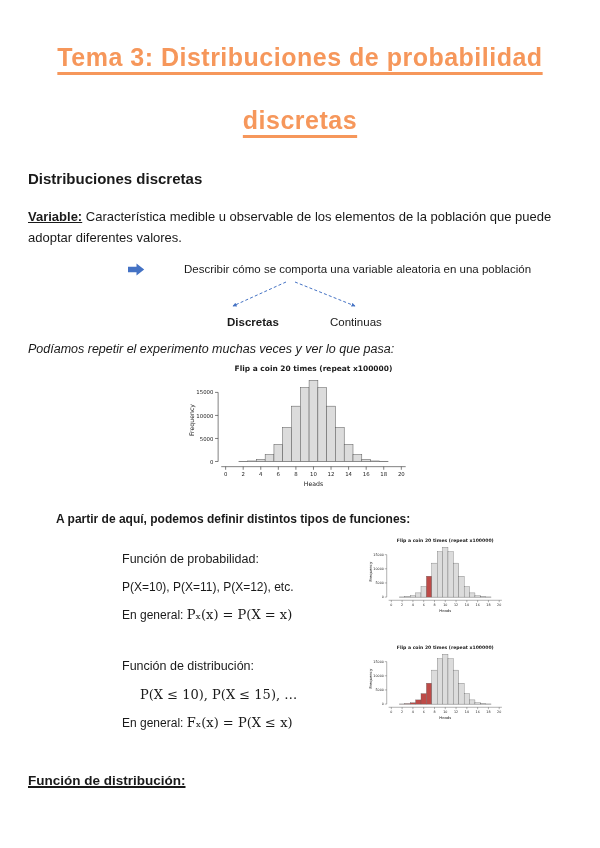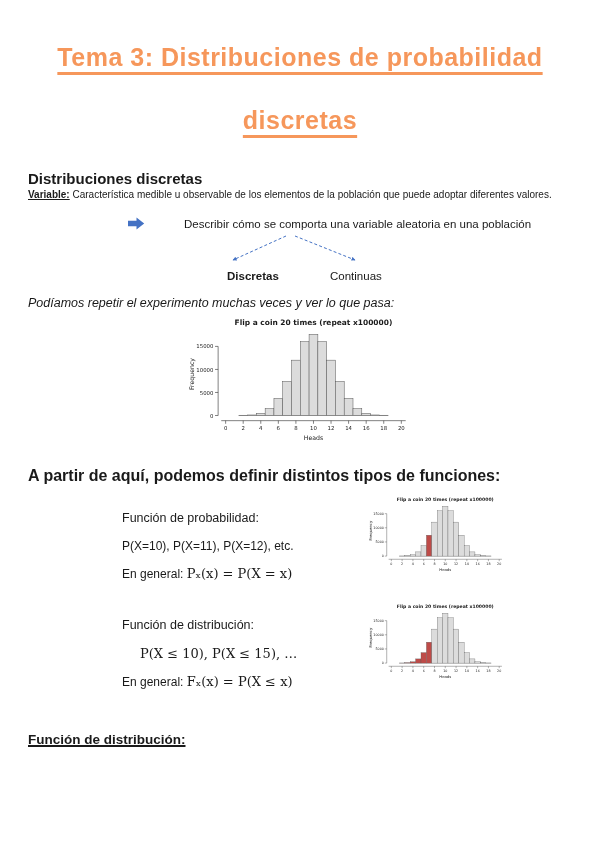--- a/index.html
+++ b/index.html
@@ -10,39 +10,39 @@
   }
   .page { padding:26px 28px 0 28px; }
 
   .doc-title {
     color:var(--orange); font-size:25px; font-weight:bold; text-align:center;
     line-height:63px; letter-spacing:.5px;
     text-decoration:underline; text-decoration-thickness:2.5px; text-underline-offset:6px;
     margin-bottom:14px;
   }
   .h-section { font-size:15px; font-weight:bold; margin-top:18px; }
-  .body-text { font-size:10px; line-height:1.6; margin-top:0; }
+  .body-text { font-size:13px; line-height:1.6; margin-top:20px; }
   .term { font-weight:bold; text-decoration:underline; }
 
   .arrow-row { margin-top:14px; margin-left:100px; display:flex; align-items:center; font-size:11.5px;gap:31px; }
   .arrow-icon { color:var(--blue); margin-right:8px; flex:0 0 auto; display:block; }
 
   .branch-block { position:relative; height:54px; margin-top:2px; }
   .branch-svg { position:absolute; left:183px; top:2px; color:var(--blue); }
   .branch-label { position:absolute; top:38px; font-size:11.5px; }
   .branch-label.left { left:199px; font-weight:bold; }
   .branch-label.right { left:302px; }
 
   .experiment-text { font-size:12.5px; margin-top:10px;font-style:italic; }
 
   .big-chart-wrap { text-align:center; margin-top:6px; }
   .chart-big { width:228px; }
   .chart-small { width:140px; flex:0 0 auto; margin-top:-8px; }
 
-  .functions-intro { font-size:16px; font-weight:bold; margin-top:10px; }
+  .functions-intro { font-size:12px; font-weight:bold; margin-top:10px;margin-left:28px; }
 
   .func-rows { margin-left:94px; margin-top:18px; }
   .func-row { display:flex; align-items:flex-start; }
   .func-row + .func-row { margin-top:16px; }
   .func-text { width:245px; padding-top:8px; }
   .func-heading { font-size:12.5px; font-weight:normal; margin-bottom:14px; }
   .func-line { font-size:12px; margin-bottom:13px; }
   .math { font-family:"DejaVu Serif", serif; font-size:13px; }
   .indent { padding-left:18px; }
 

